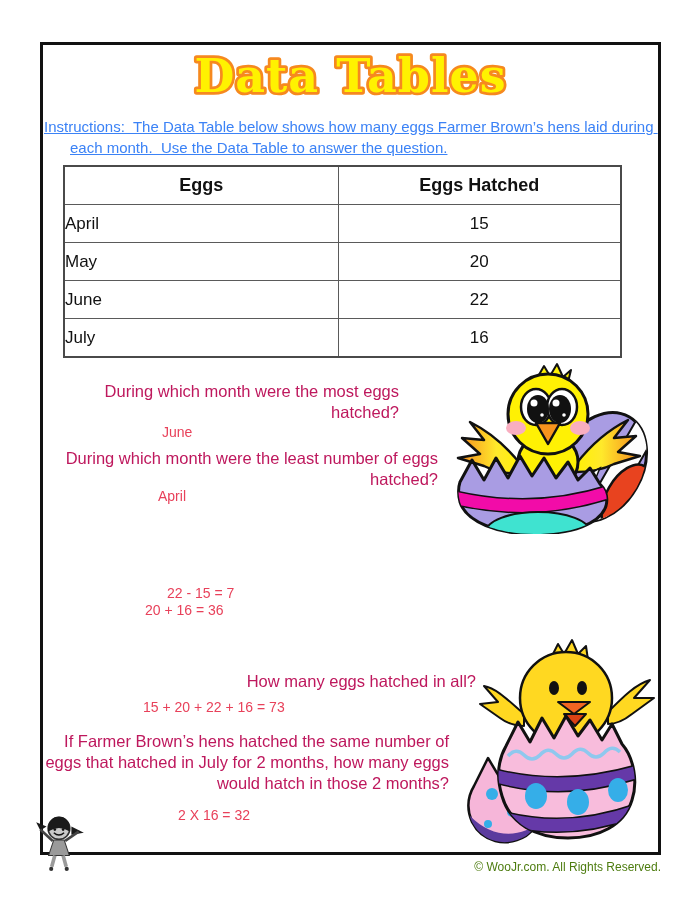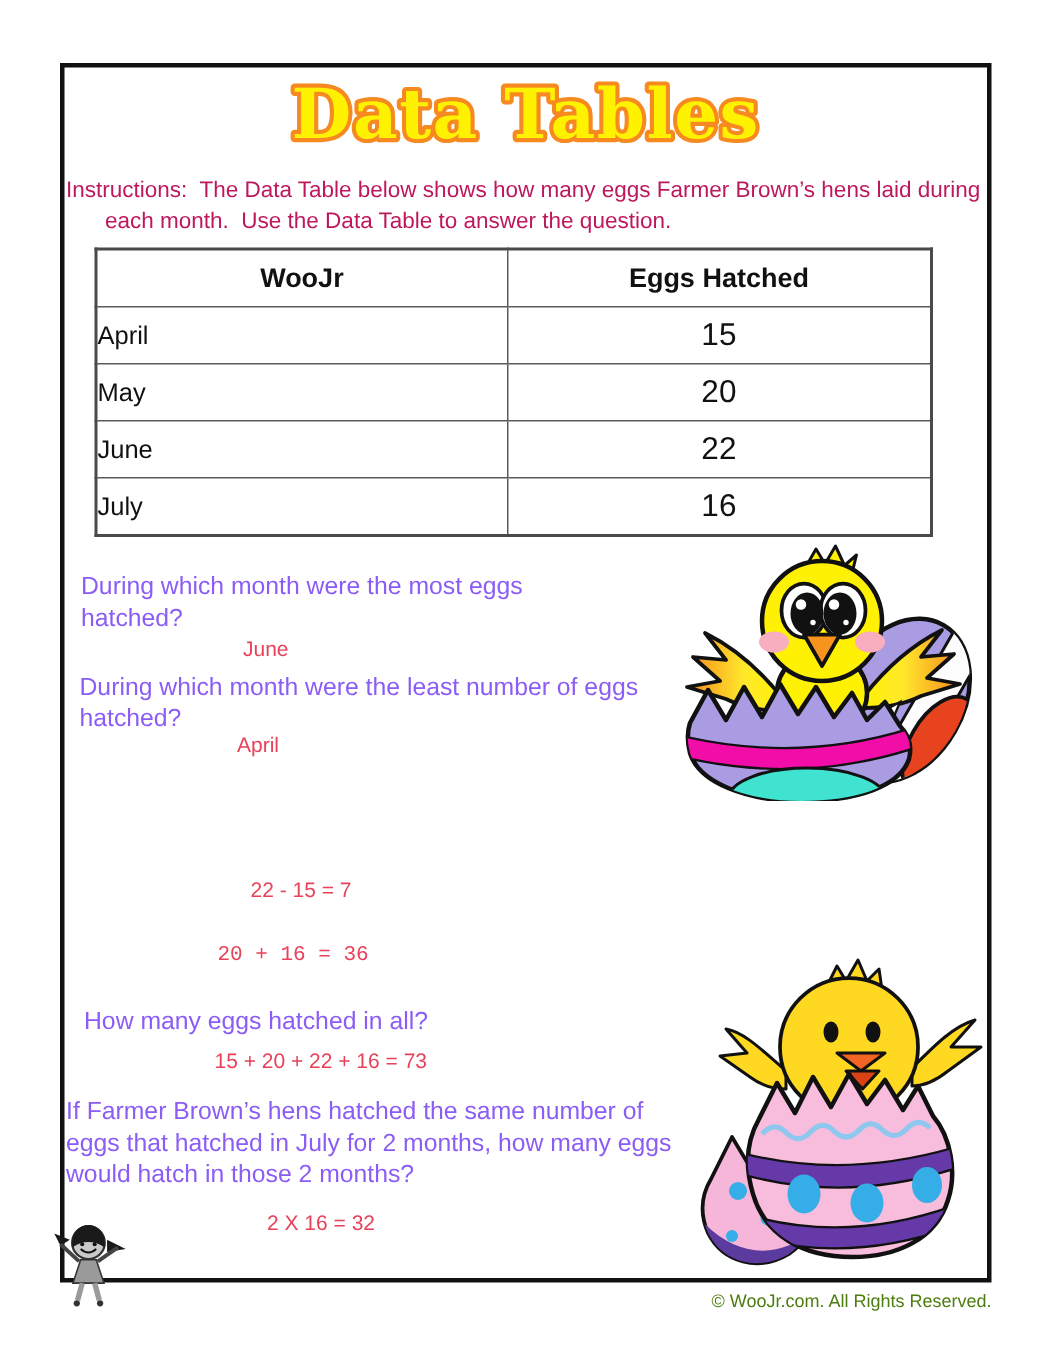--- a/index.html
+++ b/index.html
@@ -18,69 +18,69 @@
     border:3px solid #111;z-index:1;background:transparent;
   }
   .title-svg{position:absolute;left:40px;top:46px;width:621px;height:62px;z-index:2;}
   .title-svg text{
     font-family:"DejaVu Serif",serif;font-weight:bold;font-size:46px;letter-spacing:1px;
     fill:var(--title-fill);stroke:var(--title-outline);stroke-width:5.5px;
     paint-order:stroke;stroke-linejoin:round;
   }
   .instructions{
     position:absolute;left:44px;top:116px;width:612px;z-index:2;
-    font-size:15px;line-height:21px;color:#be185d;
-    padding-left:26px;text-indent:-26px;white-space:pre-wrap;
+    font-size:15px;line-height:21px;color:#3b82f6;
+    padding-left:26px;text-indent:-26px;white-space:pre-wrap;text-decoration:underline;
   }
   .table-wrap{position:absolute;left:63px;top:165px;width:559px;z-index:2;}
   table.data{width:100%;border-collapse:collapse;border:2px solid #4a4a4a;}
   table.data th,table.data td{border:1.5px solid #5a5a5a;height:37px;padding:0;color:#111;}
   table.data th{font-size:18px;font-weight:bold;text-align:center;}
   td.month{font-size:17px;text-align:left;padding-left:13px;width:49.2%;}
-  td.eggs{font-size:21px;text-align:center;width:50.8%;}
+  td.eggs{font-size:17px;text-align:center;width:50.8%;}
   .question{
-    position:absolute;z-index:2;font-size:16.5px;line-height:21px;color:#8b5cf6;
+    position:absolute;z-index:2;font-size:16.5px;line-height:21px;color:#be185d;text-align:right;
   }
   .hang{padding-left:28px;text-indent:-28px;}
   .answer{position:absolute;z-index:2;font-size:14px;color:var(--answer);}
   .illus{position:absolute;z-index:3;}
   .footer{
     position:absolute;top:860px;right:39px;z-index:2;font-size:12px;color:#4d7c0f;
   }
   .q1{left:54px;top:381px;width:345px;}
   .q2{left:53px;top:448px;width:385px;}
   .q3{left:47px;top:530px;width:350px;}
   .q4{left:47px;top:606px;width:460px;}
   .q5{left:56px;top:671px;width:420px;}
   .q6{left:44px;top:731px;width:405px;}
   .a1{left:162px;top:424px;}
   .a2{left:158px;top:488px;}
   .a3{left:167px;top:562px;margin-top:23px;}
-  .a4{left:145px;top:629px;font-family:Liberation Mono, monospace;}
+  .a4{left:145px;top:602px;}
   .a5{left:143px;top:699px;}
   .a6{left:178px;top:807px;}
 </style>
 </head>
 <body>
 
 <div class="page">
 
   <div class="border-frame"></div>
 
   <svg class="title-svg">
     <text x="50%" y="46" text-anchor="middle">Data Tables</text>
   </svg>
 
   <div class="instructions">Instructions:  The Data Table below shows how many eggs Farmer Brown’s hens laid during each month.  Use the Data Table to answer the question.</div>
 
   <div class="table-wrap">
     <table class="data">
       <thead>
         <tr>
-          <th>WooJr</th>
+          <th>Eggs</th>
           <th>Eggs Hatched</th>
         </tr>
       </thead>
       <tbody>
         <tr>
           <td class="month">April</td>
           <td class="eggs">15</td>
         </tr>
         <tr>
           <td class="month">May</td>

